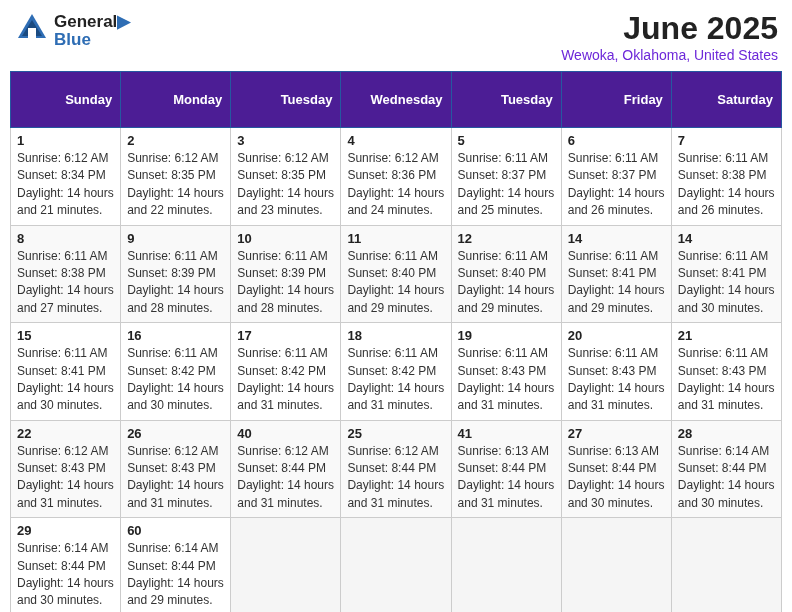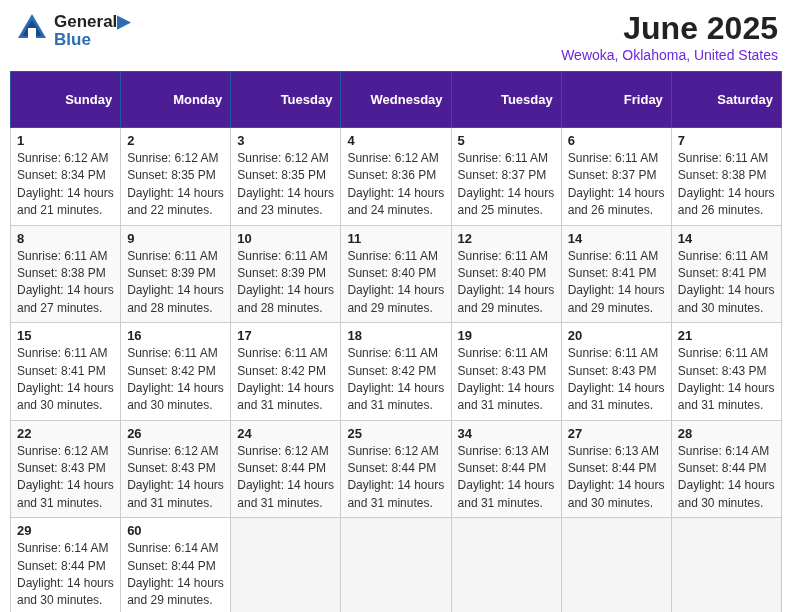--- a/index.html
+++ b/index.html
@@ -281,35 +281,35 @@
 and 31 minutes.</div>
         </td>
         <td>
           <span class="day-num">26</span>
           <div class="day-info" style="white-space: pre-line;">Sunrise: 6:12 AM
 Sunset: 8:43 PM
 Daylight: 14 hours
 and 31 minutes.</div>
         </td>
         <td>
-          <span class="day-num">24</span>
+          <span class="day-num">40</span>
           <div class="day-info" style="white-space: pre-line;">Sunrise: 6:12 AM
 Sunset: 8:44 PM
 Daylight: 14 hours
 and 31 minutes.</div>
         </td>
         <td>
           <span class="day-num">25</span>
           <div class="day-info" style="white-space: pre-line;">Sunrise: 6:12 AM
 Sunset: 8:44 PM
 Daylight: 14 hours
 and 31 minutes.</div>
         </td>
         <td>
-          <span class="day-num">34</span>
+          <span class="day-num">41</span>
           <div class="day-info" style="white-space: pre-line;">Sunrise: 6:13 AM
 Sunset: 8:44 PM
 Daylight: 14 hours
 and 31 minutes.</div>
         </td>
         <td>
           <span class="day-num">27</span>
           <div class="day-info" style="white-space: pre-line;">Sunrise: 6:13 AM
 Sunset: 8:44 PM
 Daylight: 14 hours

